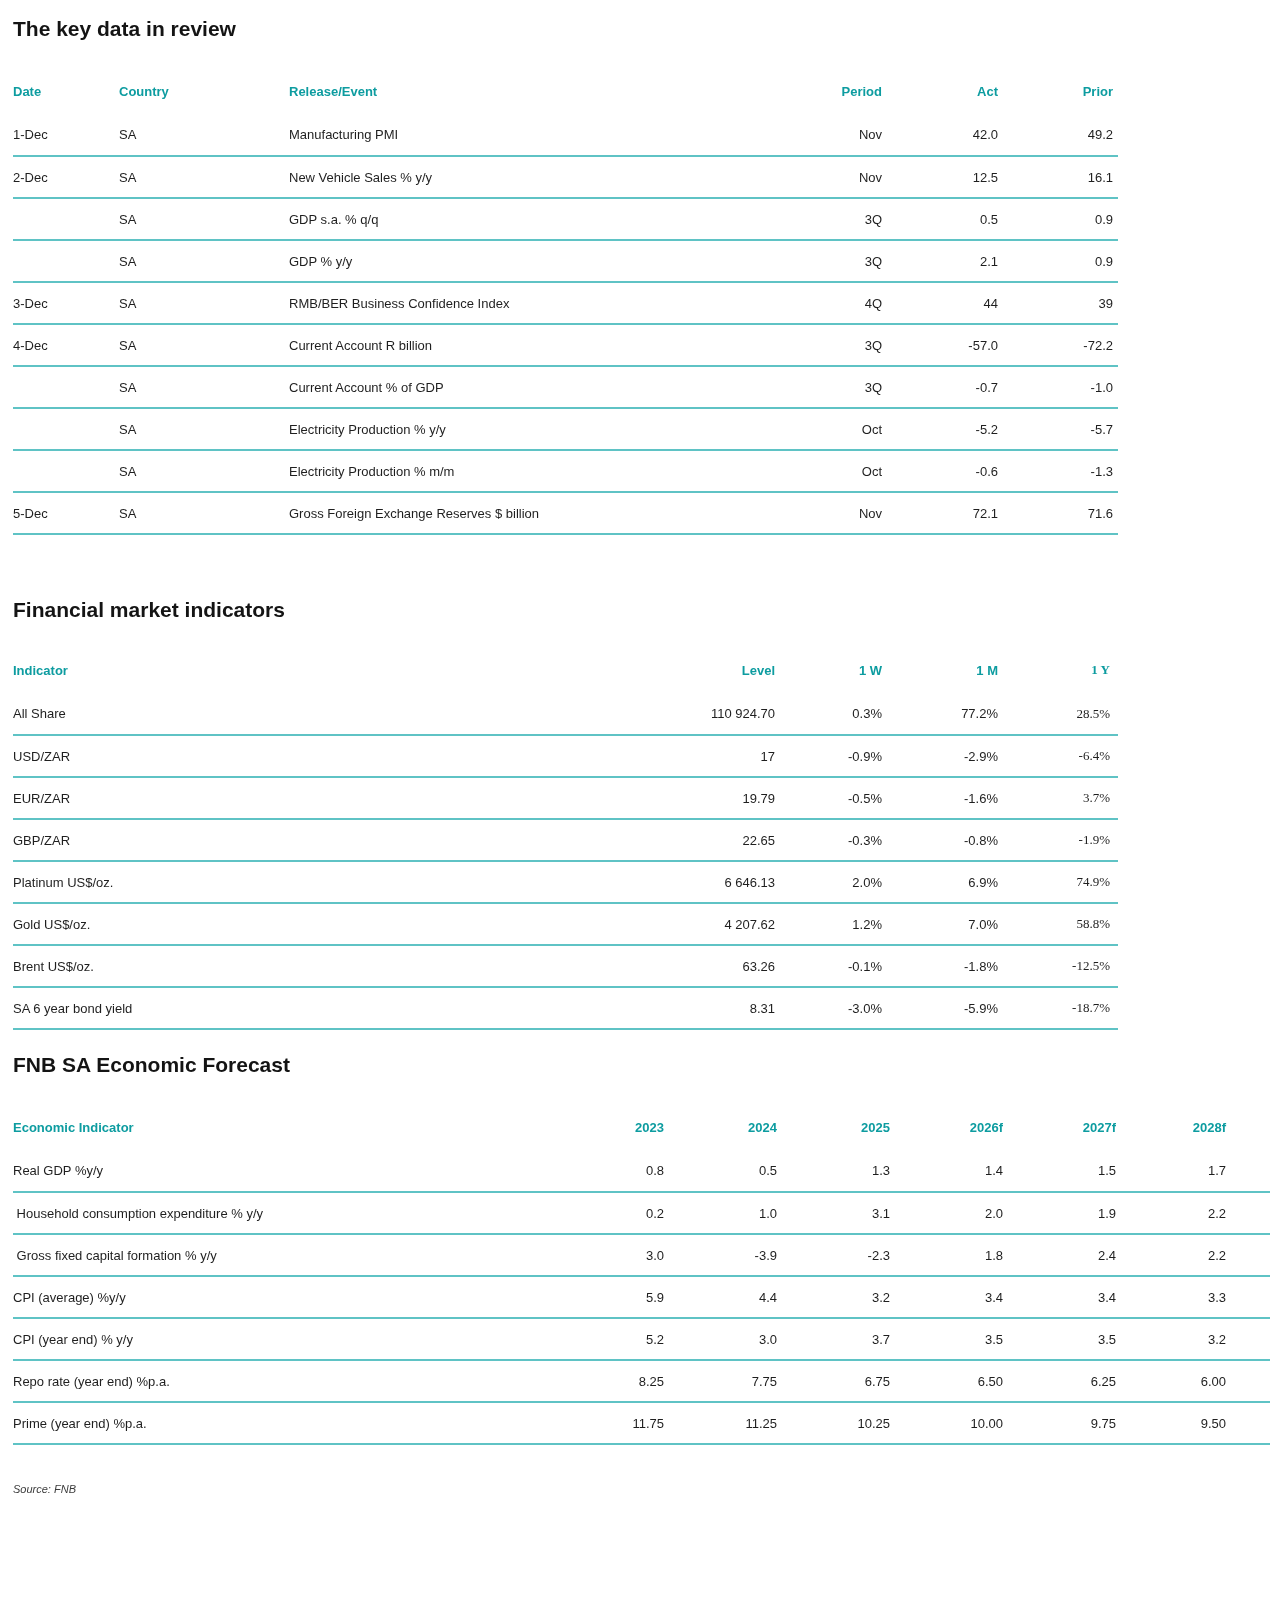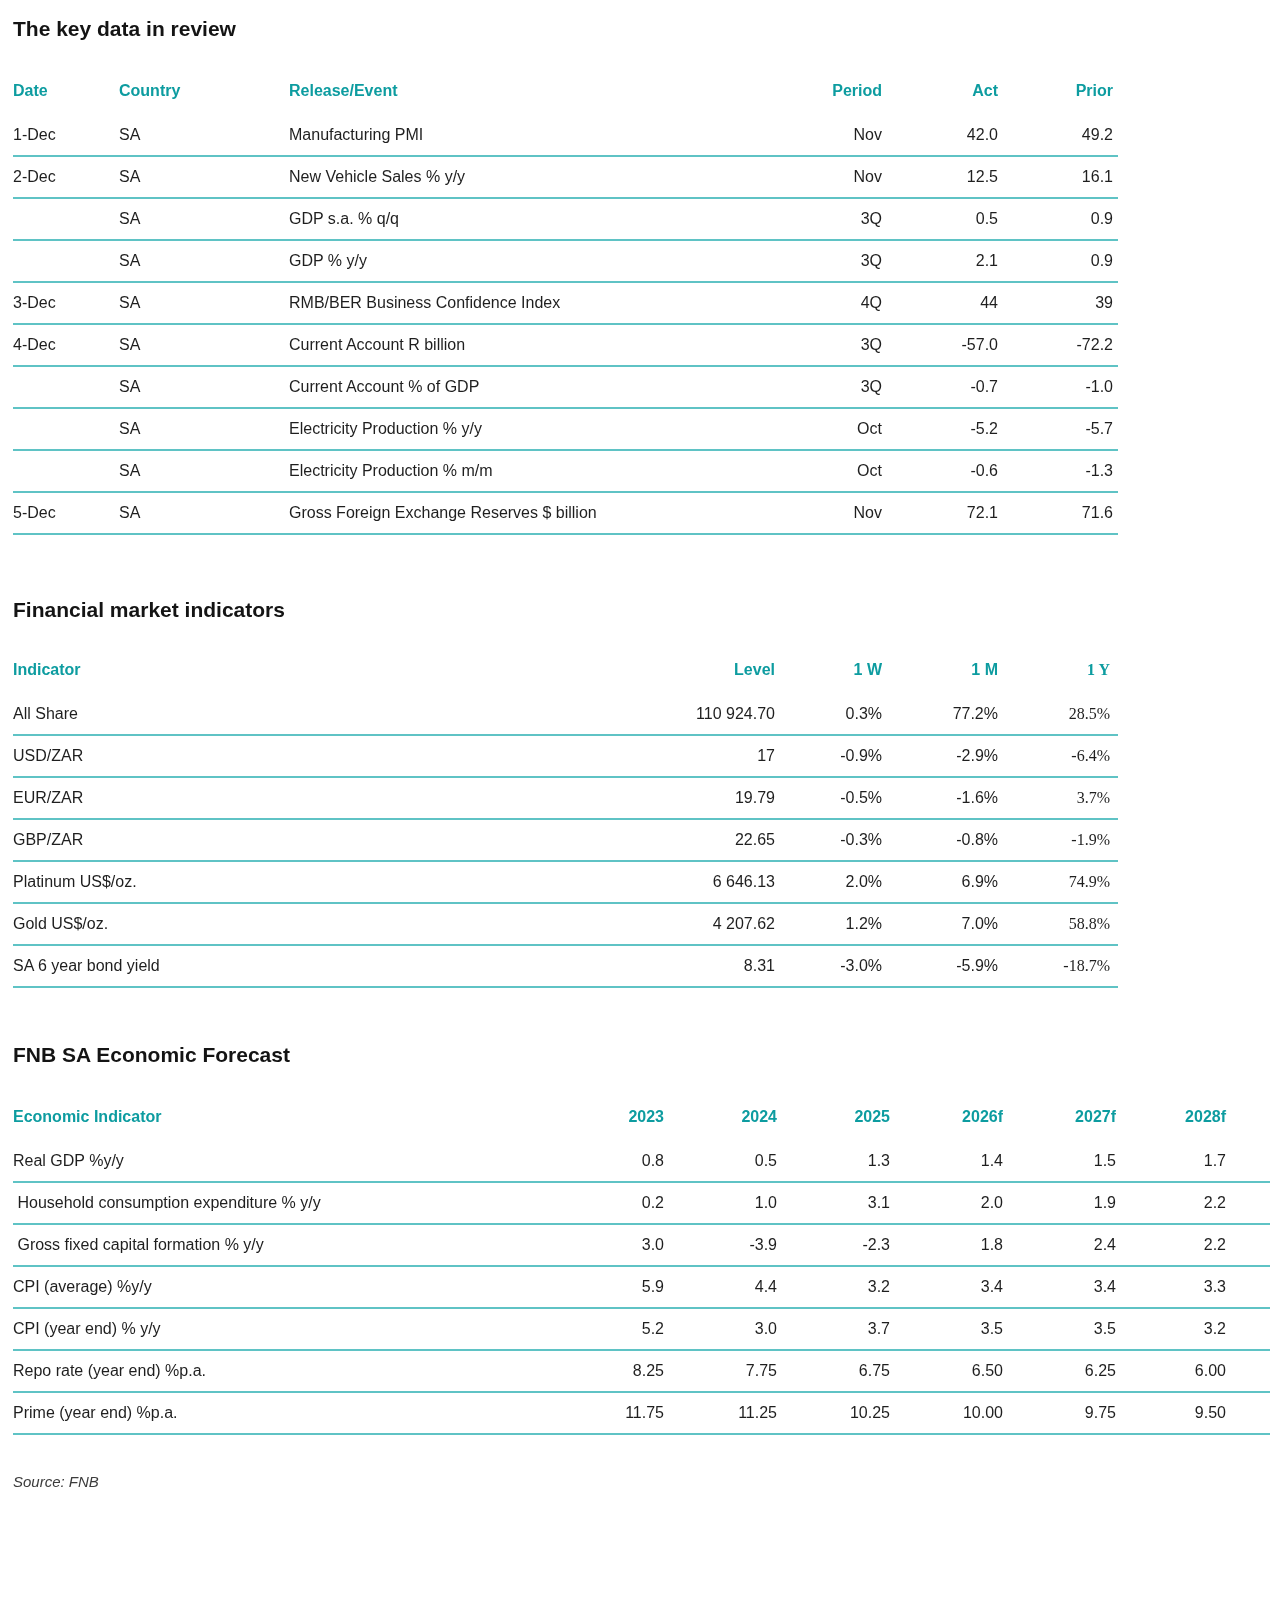--- a/index.html
+++ b/index.html
@@ -16,21 +16,21 @@
   .section-title {
     font-size: 21px;
     font-weight: bold;
     color: #141414;
     line-height: 21px;
   }
 
   table.tbl {
     border-collapse: collapse;
     table-layout: fixed;
-    font-size: 16px;
+    font-size: 13px;
   }
   .tbl th, .tbl td {
     height: 42px;
     vertical-align: middle;
     white-space: pre;
     overflow: hidden;
     font-weight: normal;
   }
   .tbl thead th {
     height: 46px;
@@ -46,27 +46,27 @@
   
   .t1 { width: 1105px; margin-top: 29px; }
   .t1 th:last-child, .t1 td:last-child { padding-right: 5px; }
 
   
   .title-2 { margin-top: 64px; }
   .t2 { width: 1105px; margin-top: 27px; }
   .t2 th:last-child, .t2 td:last-child { padding-right: 8px; font-family: Liberation Serif, serif; }
 
   
-  .title-3 { margin-top: 56px; }
+  .title-3 { margin-top: 24px; }
   .t3 { width: 1257px; margin-top: 29px; }
   .t3 th:last-child, .t3 td:last-child { padding-right: 44px; }
 
   .source-note {
     margin-top: 38px;
-    font-size: 15px;
+    font-size: 11px;
     font-style: italic;
     color: #3c3c3c;
   }
 </style>
 </head>
 <body>
 
 <div class="page">
 
   <h2 class="section-title">The key data in review</h2>
@@ -230,20 +230,27 @@
           <td class="r">74.9%</td>
         </tr>
         <tr>
           <td class="l">Gold US$/oz.</td>
           <td class="r">4 207.62</td>
           <td class="r">1.2%</td>
           <td class="r">7.0%</td>
           <td class="r">58.8%</td>
         </tr>
         <tr>
+          <td class="l">Brent US$/oz.</td>
+          <td class="r">63.26</td>
+          <td class="r">-0.1%</td>
+          <td class="r">-1.8%</td>
+          <td class="r">-12.5%</td>
+        </tr>
+        <tr>
           <td class="l">SA 6 year bond yield</td>
           <td class="r">8.31</td>
           <td class="r">-3.0%</td>
           <td class="r">-5.9%</td>
           <td class="r">-18.7%</td>
         </tr>
       </tbody>
     </table>
 
   <h2 class="section-title title-3">FNB SA Economic Forecast</h2>

